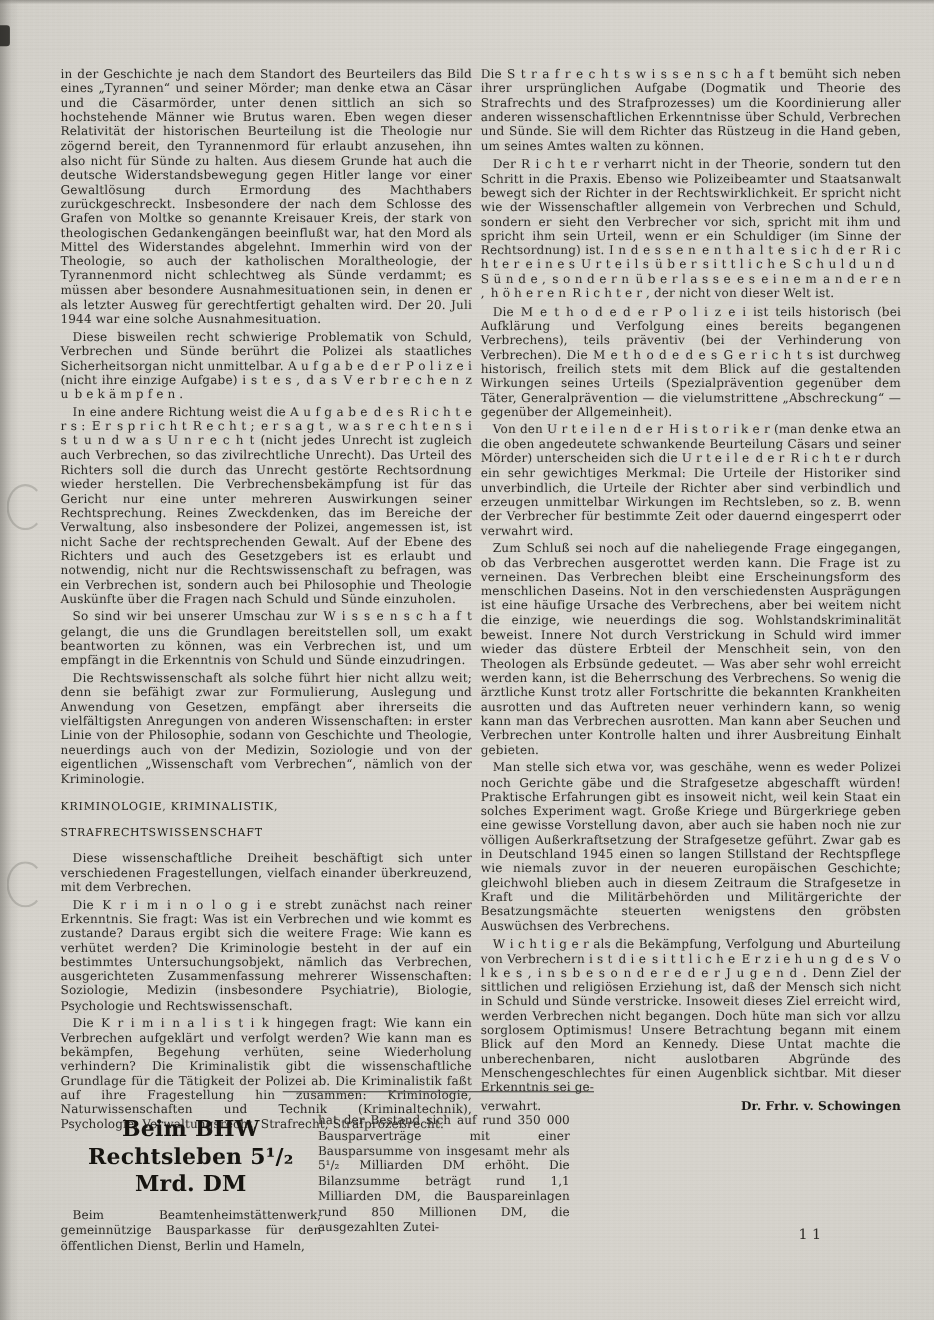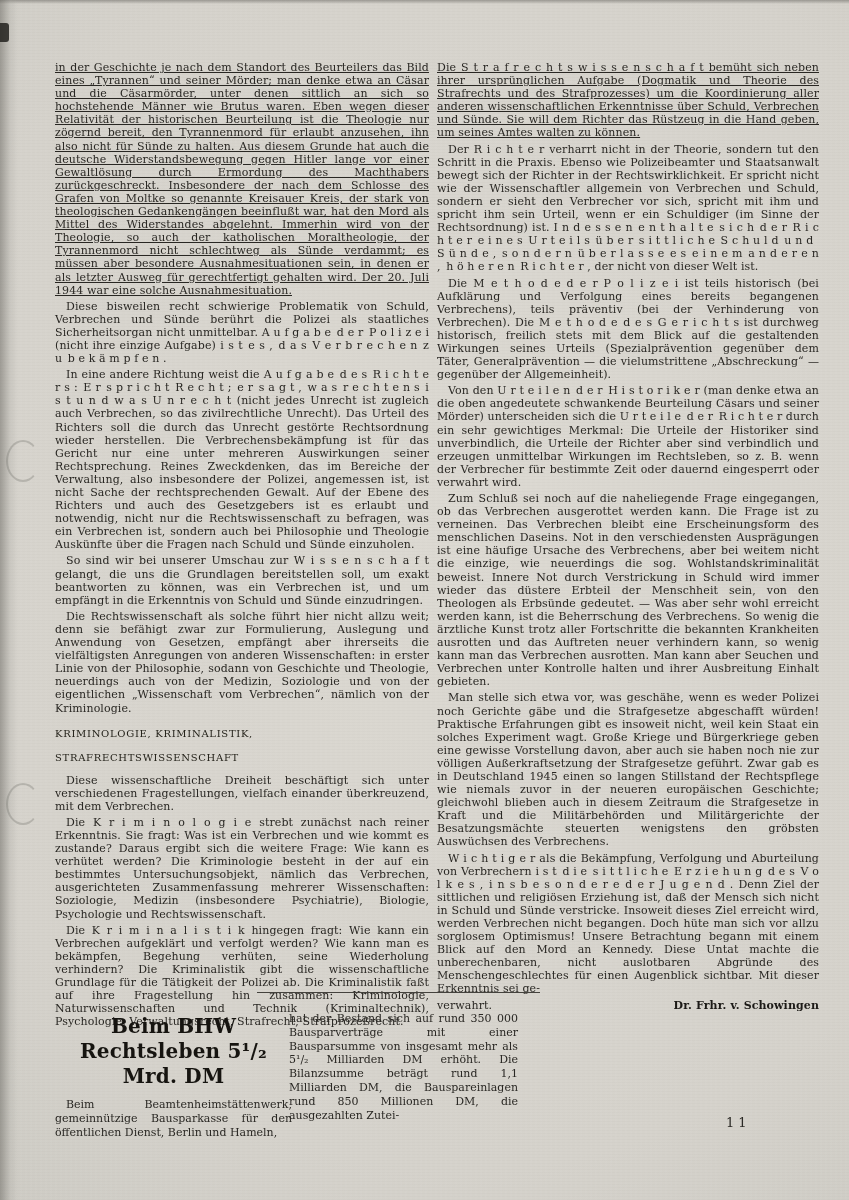--- a/index.html
+++ b/index.html
@@ -36,21 +36,21 @@
   .ring.r2{left:6px;top:783px;}
 
   .col{
     position:absolute;top:61px;
     font-size:11px;line-height:13.1px;color:#292723;
     text-align:justify;letter-spacing:0.1px;
   }
   .col-left{left:55px;width:374px;}
   .col-right{left:437px;width:382px;}
   .col p{margin:0 0 3px 0;text-indent:11px;}
-  .col p.flush{text-indent:0;text-decoration:underline;}
+  .col p.flush{text-indent:0;}
 
   .heading{
     margin:7px 0 4px 0;
     font-size:10px;line-height:24px;letter-spacing:0.7px;
     color:#232119;text-align:left;
   }
 
   .sigline{
     display:flex;justify-content:space-between;align-items:baseline;
     margin-top:0;

